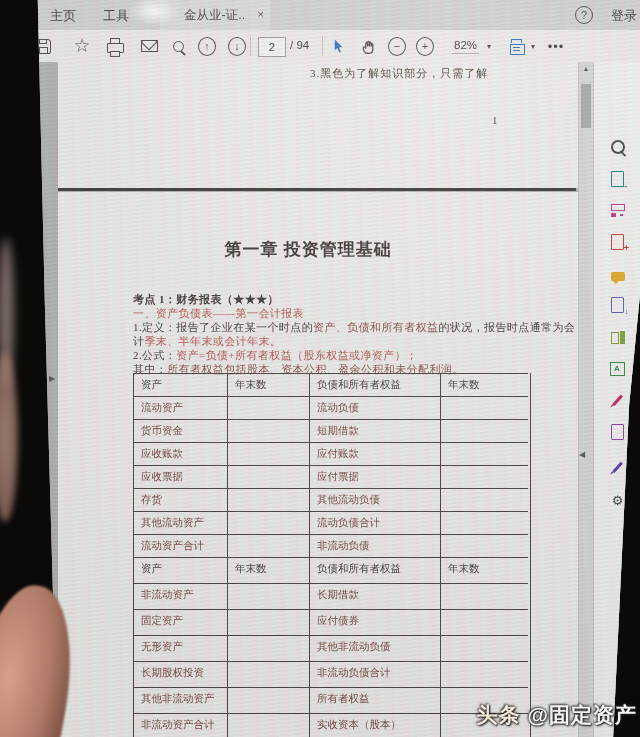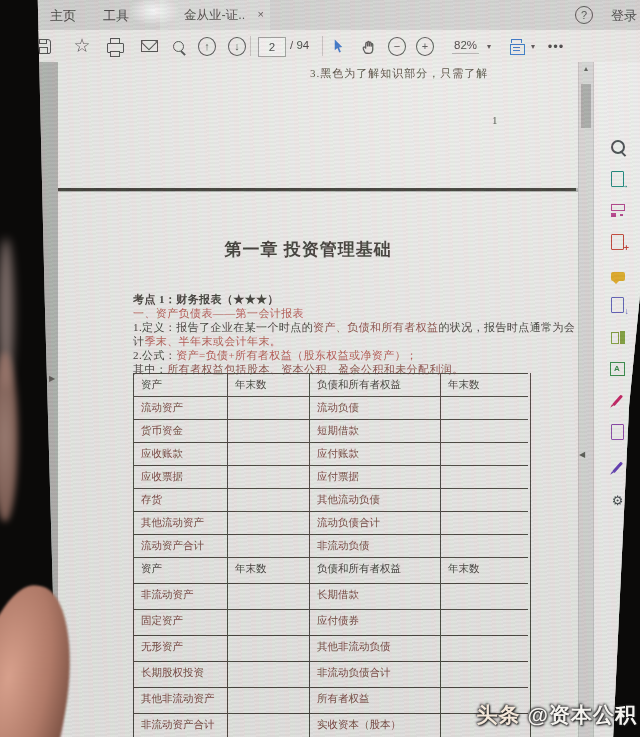--- a/index.html
+++ b/index.html
@@ -351,15 +351,15 @@
       </div>
 
     <div class="shade"></div>
   </div>
 
   <div class="glowpink"></div>
   <div class="finger2"></div>
   <div class="finger"></div>
 
   <div class="watermark">
-    <span class="brand">头条</span><span>@资本公积</span>
+    <span class="brand">头条</span><span>@固定资产</span>
   </div>
 </div>
 
 </body></html>

